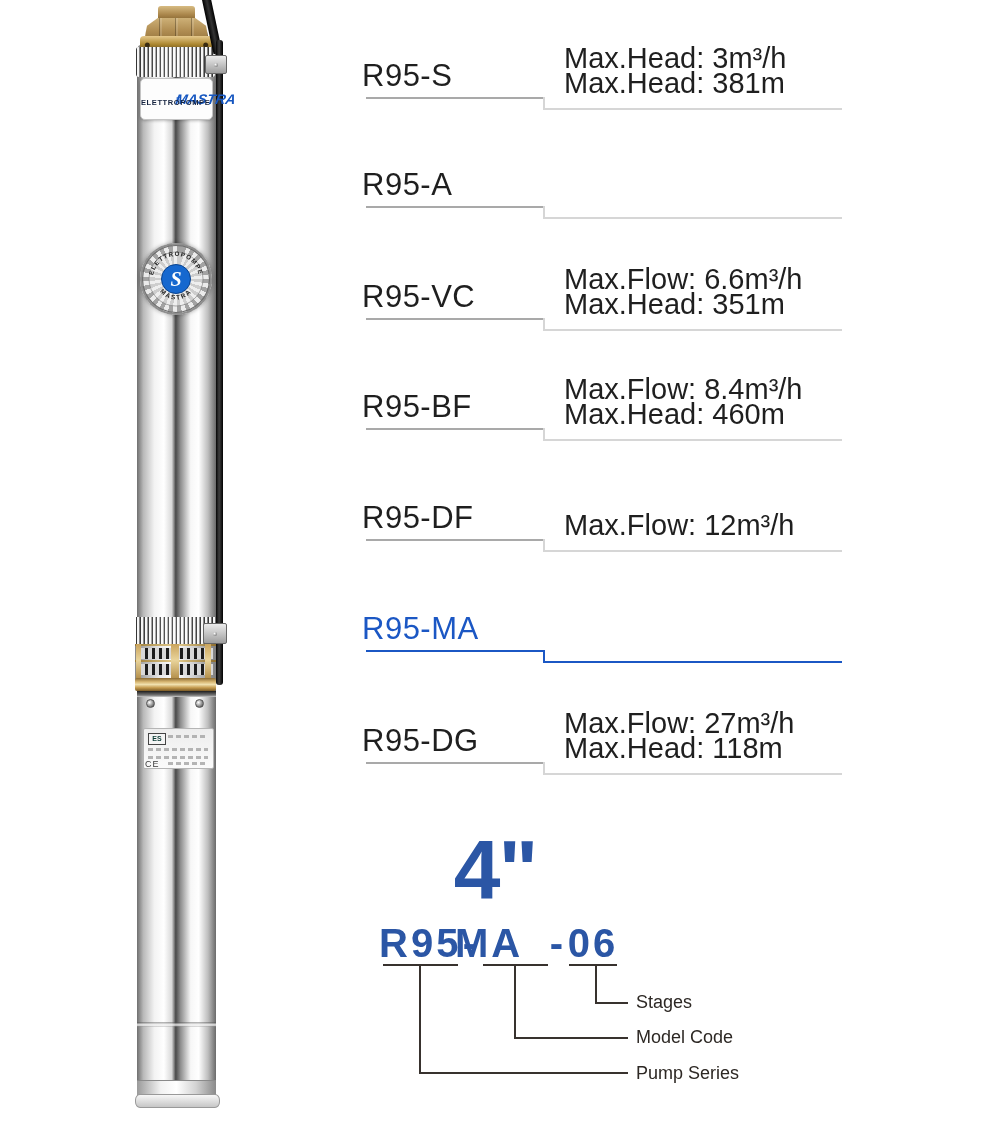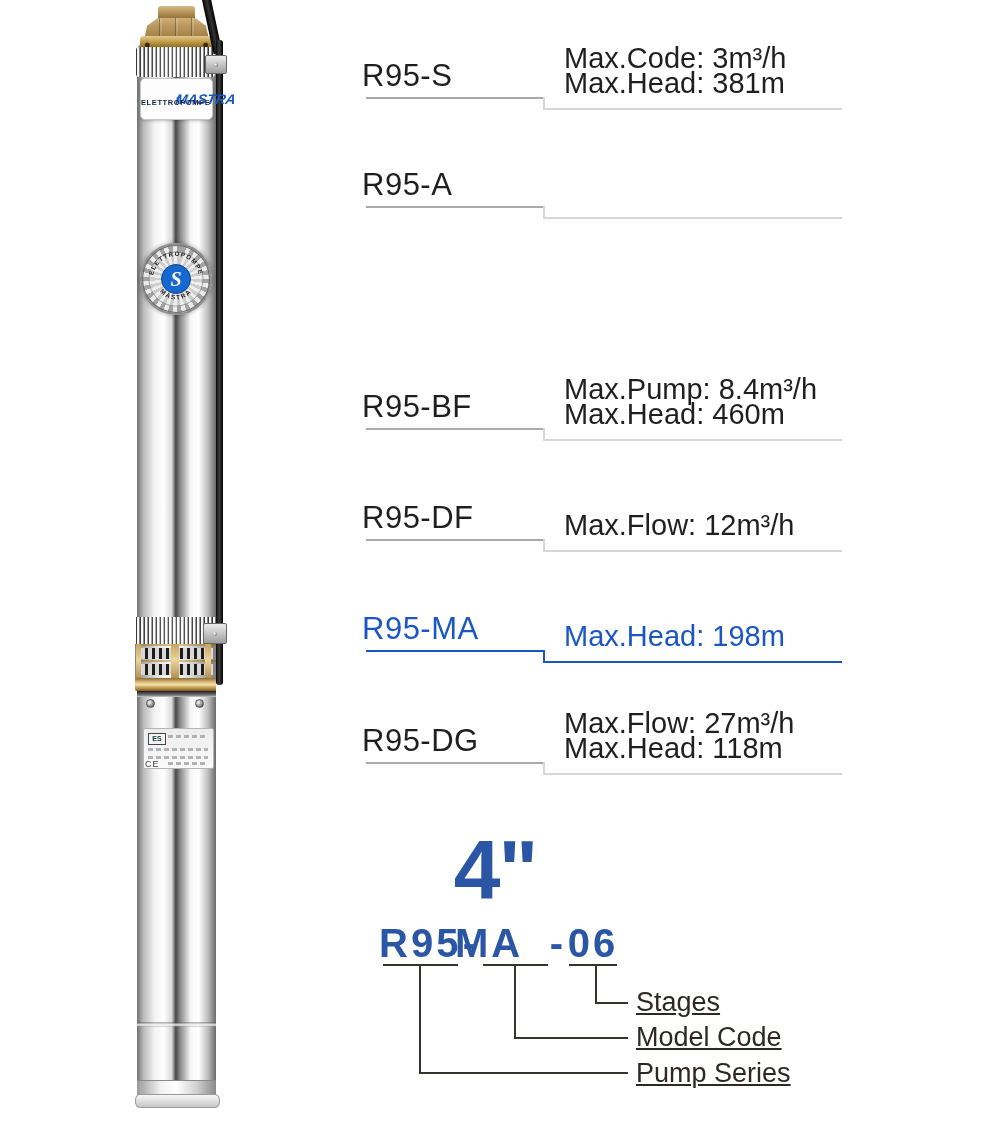--- a/index.html
+++ b/index.html
@@ -30,21 +30,21 @@
   #u-series{left:383px;width:75px;}
   #u-model{left:483px;width:65px;}
   #u-stages{left:569px;width:48px;}
   .leader{position:absolute;background:#38322e;}
   #v-series{left:419px;top:964px;width:2px;height:110px;}
   #v-model{left:514px;top:964px;width:2px;height:75px;}
   #v-stages{left:595px;top:964px;width:2px;height:40px;}
   #h-stages{left:595px;top:1002px;width:33px;height:2px;}
   #h-model{left:514px;top:1037px;width:114px;height:2px;}
   #h-series{left:419px;top:1072px;width:209px;height:2px;}
-  .anno-label{position:absolute;left:636px;height:30px;line-height:30px;font-size:27px;color:#2d2824;white-space:nowrap;text-decoration:underline;}
+  .anno-label{position:absolute;left:636px;height:30px;line-height:30px;font-size:18px;color:#2d2824;white-space:nowrap;}
   #lbl-stages{top:987px;}
   #lbl-model{top:1022px;}
   #lbl-series{top:1058px;}
 
   
   .pump{position:absolute;left:133px;top:0;width:100px;height:1112px;}
   .pump *{position:absolute;}
   .body{left:4px;top:44px;width:79px;height:1050px;z-index:1;
     background:linear-gradient(90deg,#6f6f6f 0%,#b9b9b9 8%,#f3f3f3 22%,#ffffff 34%,#d9d9d9 44%,#4a4a4a 49%,#8d8d8d 55%,#f7f7f7 68%,#ffffff 78%,#bdbdbd 90%,#6a6a6a 100%);
     border-radius:6px 6px 14px 14px;}
@@ -181,61 +181,70 @@
     <div class="ce-mark">CE</div>
 
     <div class="joint"></div>
     <div class="cap-bottom"></div>
     <div class="base-ring"></div>
   </div>
 
   <div class="row" style="top:27px">
     <span class="name">R95-S</span>
     <div class="specs">
-      <div>Max.Code: 3m³/h</div>
+      <div>Max.Head: 3m³/h</div>
       <div>Max.Head: 381m</div>
     </div>
     <div class="u-left"></div>
     <div class="u-step"></div>
     <div class="u-right"></div>
   </div>
 
   <div class="row" style="top:136px">
     <span class="name">R95-A</span>
     <div class="u-left"></div>
     <div class="u-step"></div>
     <div class="u-right"></div>
   </div>
 
+  <div class="row" style="top:248px">
+    <span class="name">R95-VC</span>
+    <div class="specs">
+      <div>Max.Flow: 6.6m³/h</div>
+      <div>Max.Head: 351m</div>
+    </div>
+    <div class="u-left"></div>
+    <div class="u-step"></div>
+    <div class="u-right"></div>
+  </div>
 
   <div class="row" style="top:358px">
     <span class="name">R95-BF</span>
     <div class="specs">
-      <div>Max.Pump: 8.4m³/h</div>
+      <div>Max.Flow: 8.4m³/h</div>
       <div>Max.Head: 460m</div>
     </div>
     <div class="u-left"></div>
     <div class="u-step"></div>
     <div class="u-right"></div>
   </div>
 
   <div class="row" style="top:469px">
     <span class="name">R95-DF</span>
     <div class="specs">
       <div>Max.Flow: 12m³/h</div>
     </div>
     <div class="u-left"></div>
     <div class="u-step"></div>
     <div class="u-right"></div>
   </div>
 
   <div class="row highlight" style="top:580px">
     <span class="name">R95-MA</span>
     <div class="specs">
-      <div>Max.Head: 198m</div>
     </div>
     <div class="u-left"></div>
     <div class="u-step"></div>
     <div class="u-right"></div>
   </div>
 
   <div class="row" style="top:692px">
     <span class="name">R95-DG</span>
     <div class="specs">
       <div>Max.Flow: 27m³/h</div>

